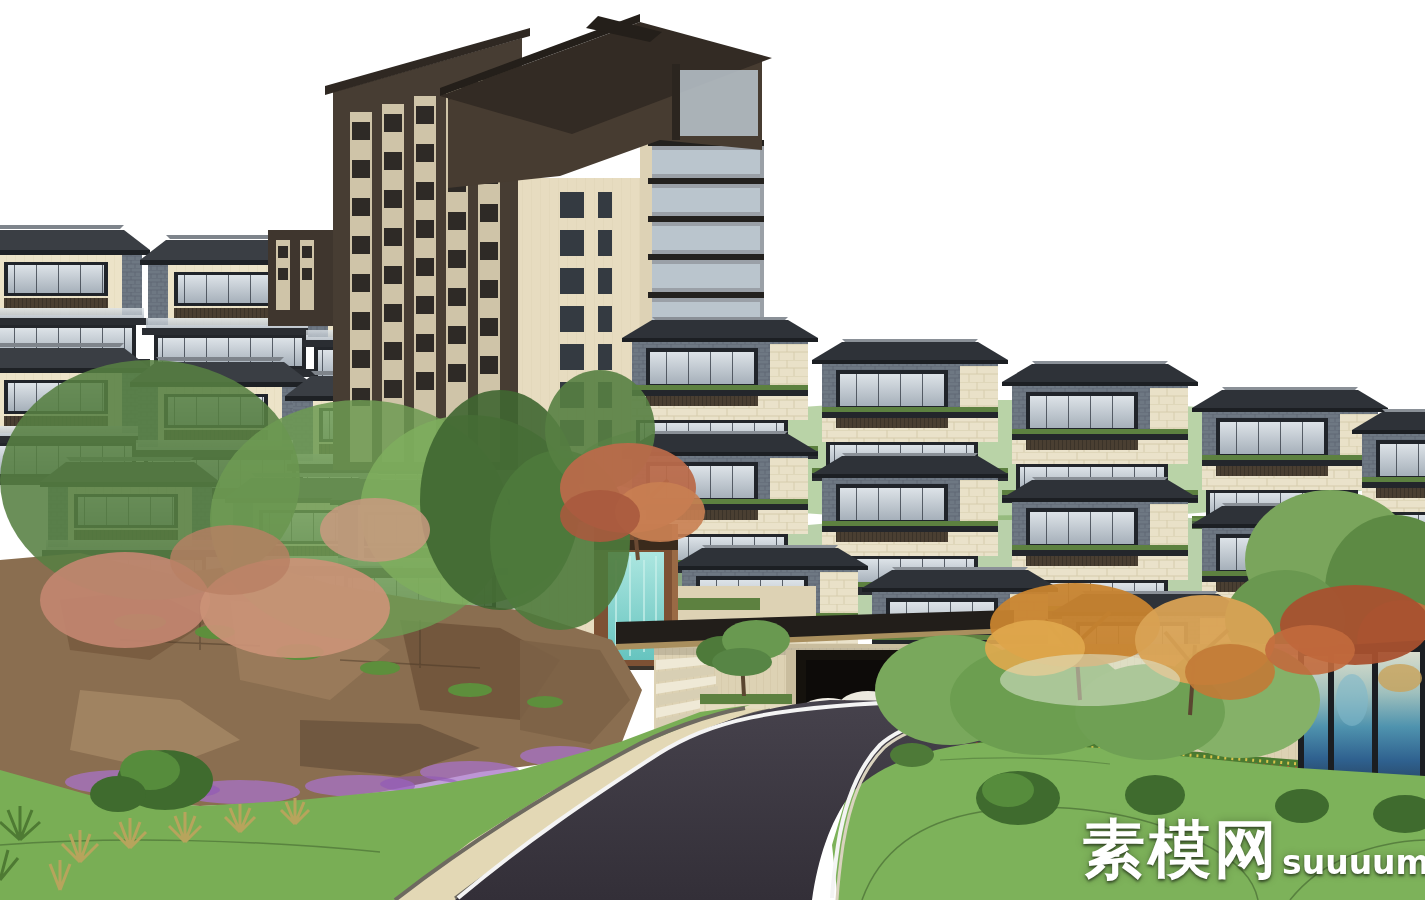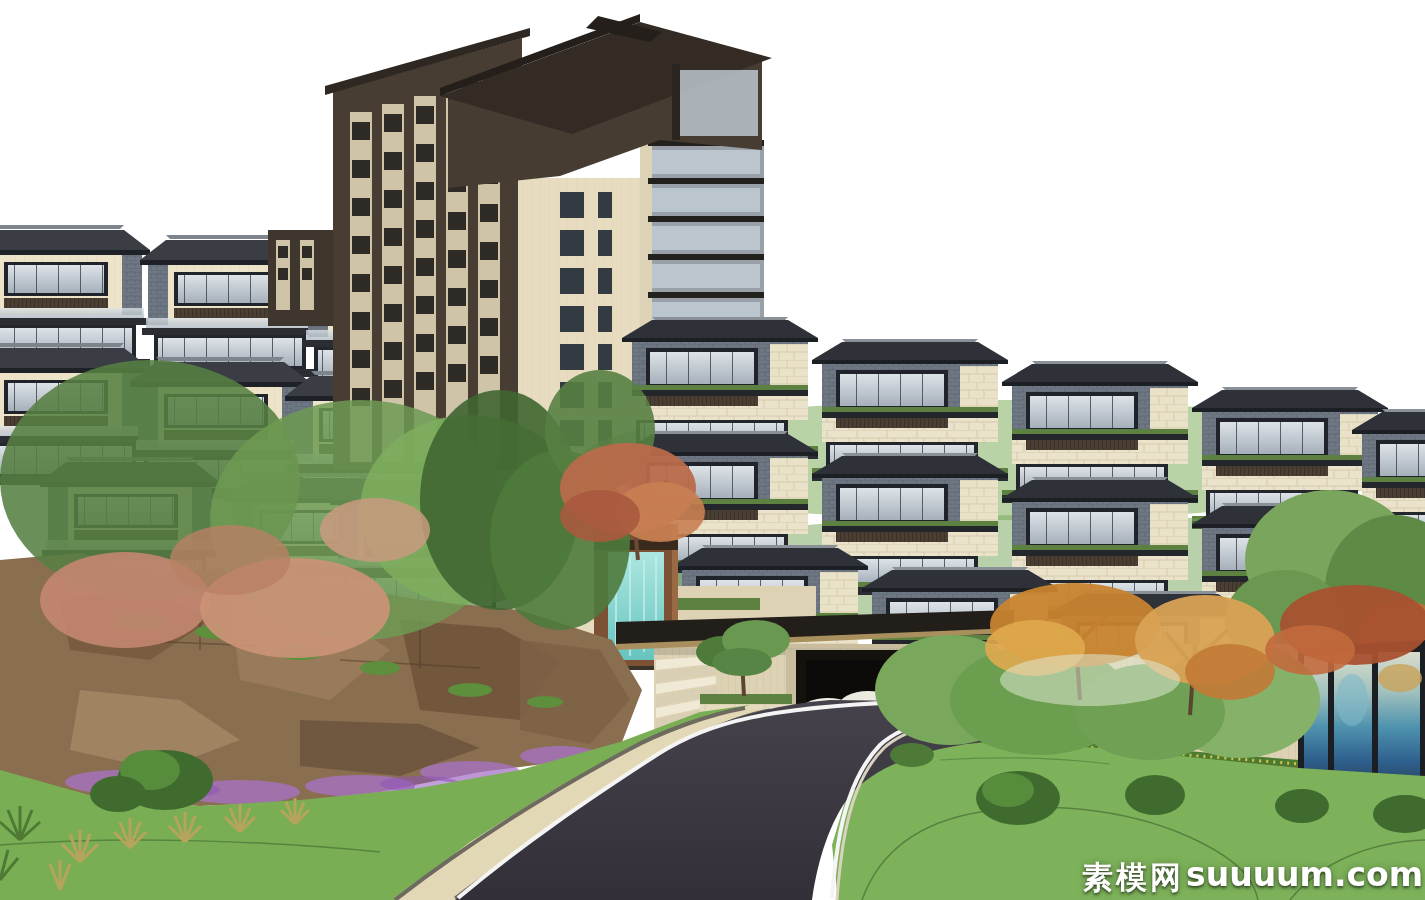--- a/index.html
+++ b/index.html
@@ -7,21 +7,21 @@
     position:relative;width:1425px;height:900px;overflow:hidden;
     background:#ffffff;font-family:"DejaVu Sans","Liberation Sans",sans-serif;
   }
   .stage svg{position:absolute;left:0;top:0;}
   .watermark{
     position:absolute;left:1082px;top:818px;display:flex;align-items:flex-end;
     color:#ffffff;font-weight:bold;white-space:nowrap;
     text-shadow:0 2px 3px rgba(0,0,0,.55),0 0 8px rgba(0,0,0,.25);
     font-family:"DejaVu Sans","Liberation Sans",sans-serif;
   }
-  .wm-cn{font-size:31px;line-height:1;letter-spacing:3px;margin-top:44px;}
+  .wm-cn{font-size:63px;line-height:1;letter-spacing:3px;}
   .wm-en{font-size:33px;line-height:1.08;margin-left:2px;}
 </style>
 </head>
 <body>
 
 <div class="stage">
 <svg width="1425" height="900" viewBox="0 0 1425 900">
   <defs>
     <linearGradient id="g-glass" x1="0" y1="0" x2="0" y2="1">
       <stop offset="0" stop-color="#dde3e8"></stop>

